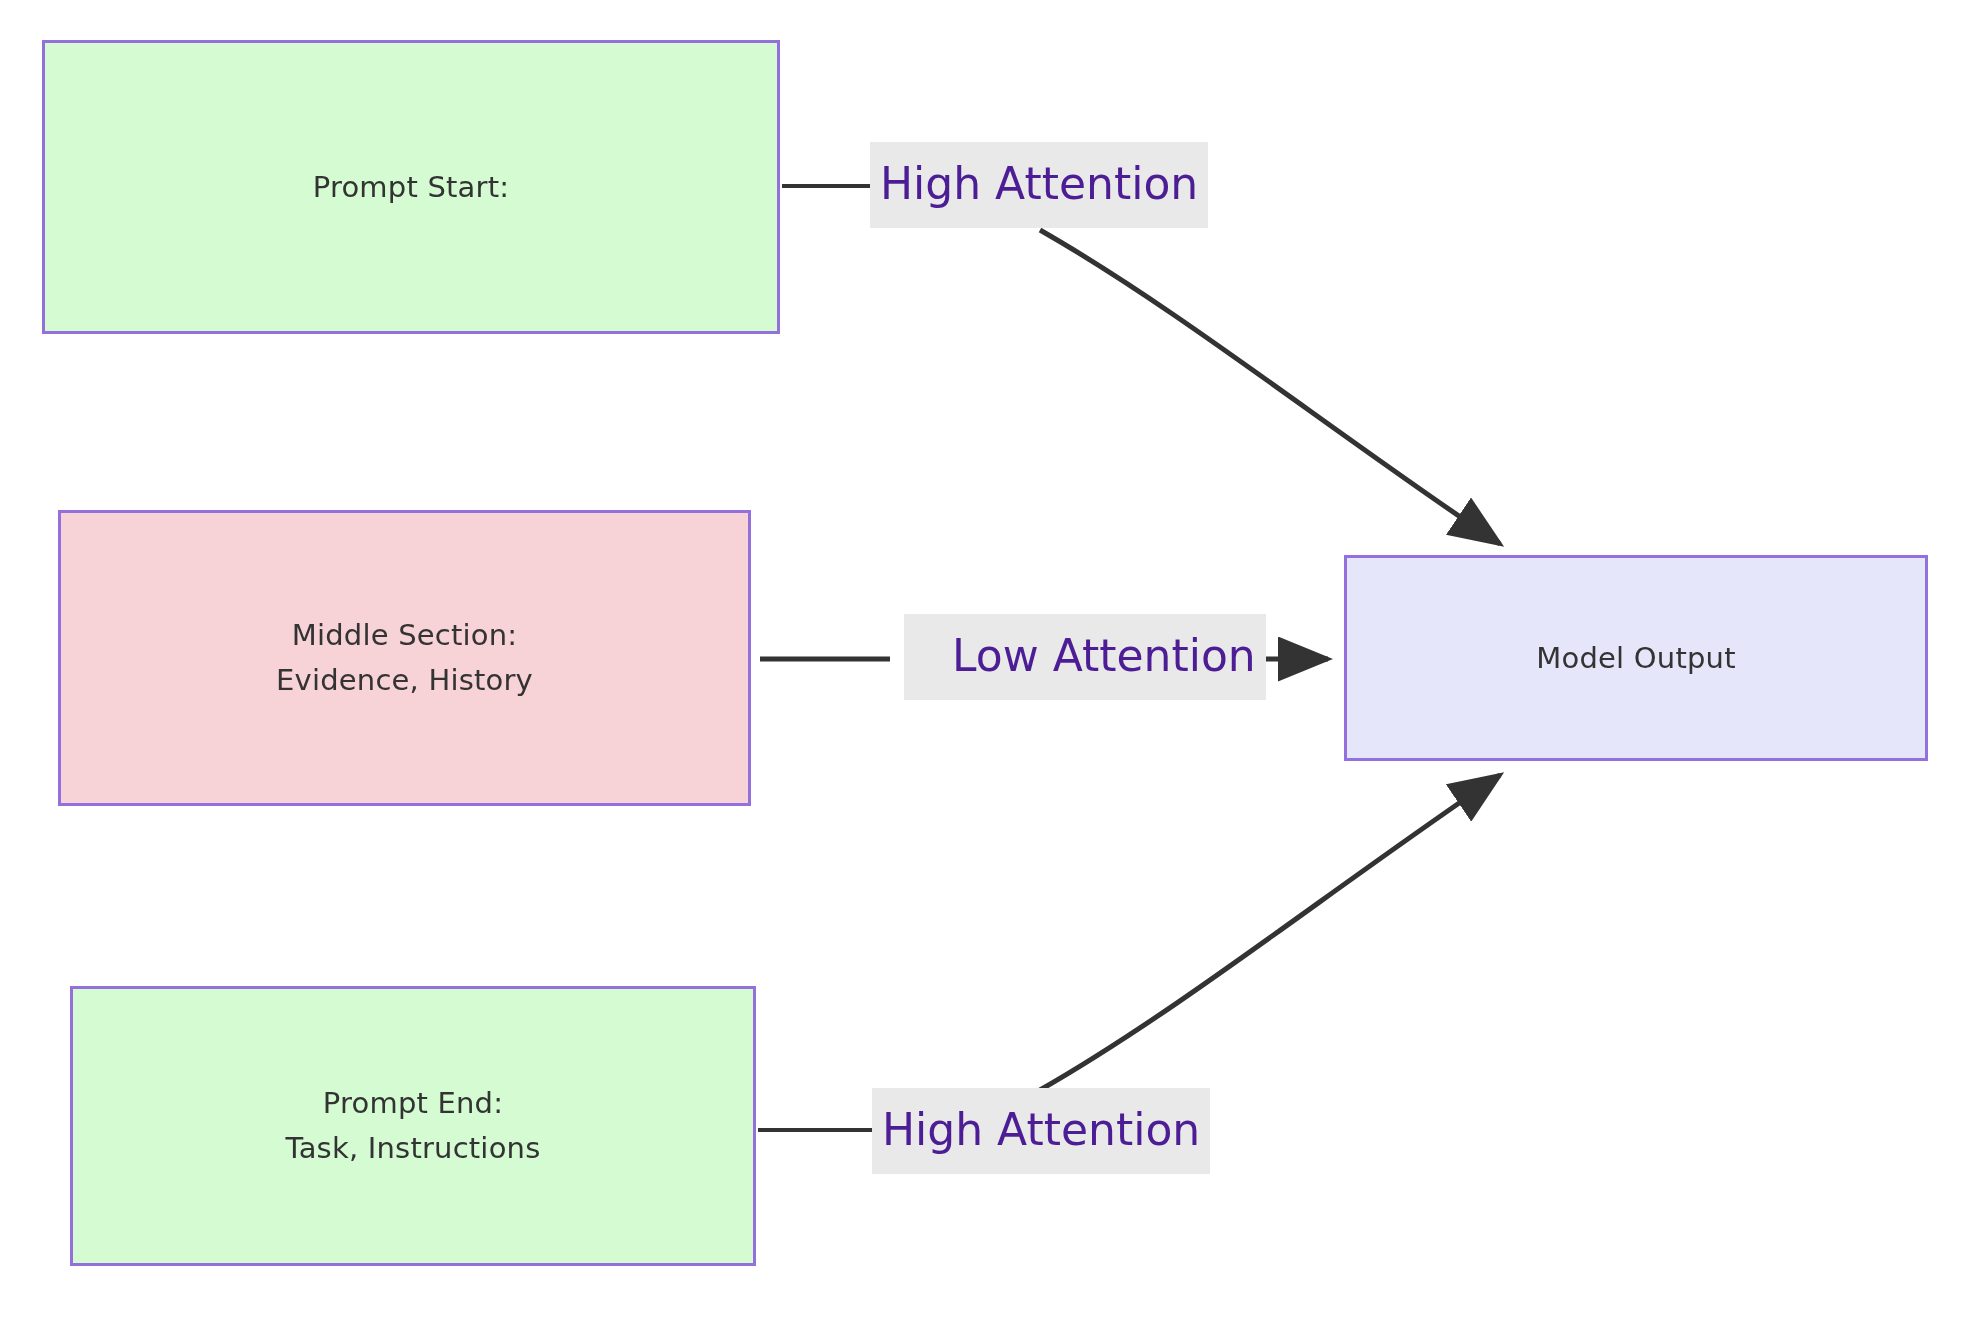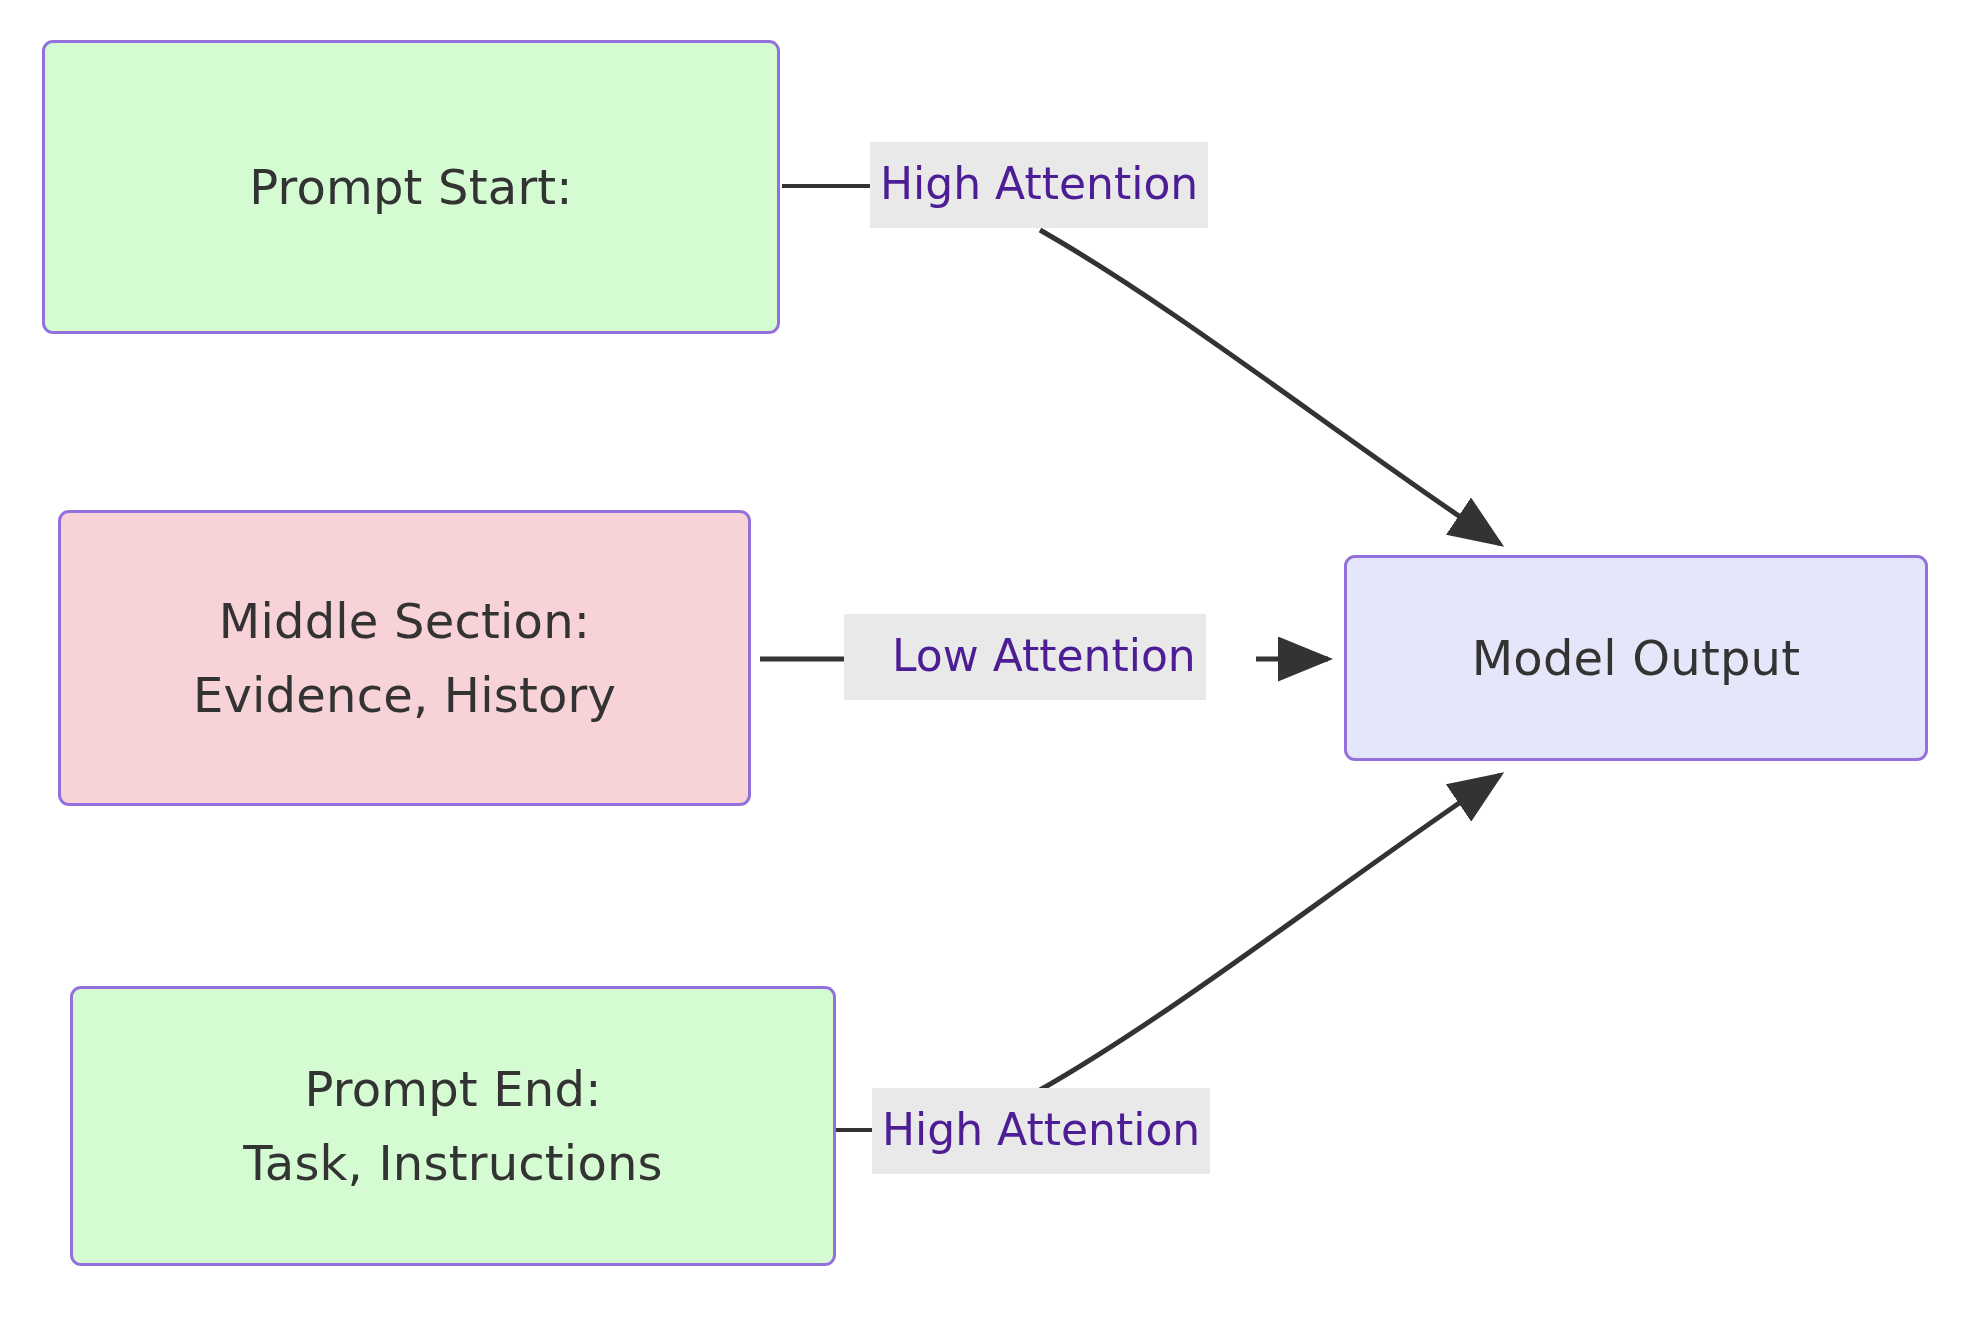--- a/index.html
+++ b/index.html
@@ -22,64 +22,64 @@
     left: 0;
     top: 0;
     width: 1976px;
     height: 1328px;
     pointer-events: none;
   }
   .node {
     position: absolute;
     box-sizing: border-box;
     border: 3px solid #9370db;
-    border-radius: 11px;
+    border-radius: 0;
     display: flex;
     flex-direction: column;
     align-items: center;
     justify-content: center;
     text-align: center;
     color: #333333;
-    font-size: 48px;
+    font-size: 29px;
     line-height: 1.55;
     letter-spacing: 0.2px;
   }
   .node .line {
     display: block;
     white-space: pre;
   }
   #node-prompt-start {
     left: 42px;  top: 40px;  width: 738px;  height: 294px;
     background: #d4fbd1;
   }
   #node-middle-section {
     left: 58px; top: 510px; width: 693px; height: 296px;
     background: #f7d2d7;
   }
   #node-prompt-end {
-    left: 70px; top: 986px; width: 766px; height: 280px;
+    left: 70px; top: 986px; width: 686px; height: 280px;
     background: #d4fbd1;
   }
   #node-model-output {
     left: 1344px; top: 555px; width: 584px; height: 206px;
     background: #e6e6fa;
     text-align: center;
   }
   .edge-label {
     position: absolute;
     box-sizing: border-box;
     background: #e9e9e9;
     color: #4c1d95;
     font-size: 44px;
     line-height: 1;
     white-space: nowrap;
     padding: 20px 10px 22px 10px;
   }
   #edge-label-high-top    { left: 870px; top: 142px;  }
-  #edge-label-low-middle  { left: 844px; top: 614px; padding-left: 48px;  }
+  #edge-label-low-middle  { left: 904px; top: 614px; padding-left: 48px;  }
   #edge-label-high-bottom { left: 872px; top: 1088px; }
 </style>
 </head>
 <body>
 
 <div id="diagram-root">
 
   <svg id="edge-layer" viewBox="0 0 1976 1328" width="1976" height="1328">
     <defs>
       <marker id="arrowhead" markerWidth="11" markerHeight="9" refX="10" refY="4.5" orient="auto" markerUnits="strokeWidth">

